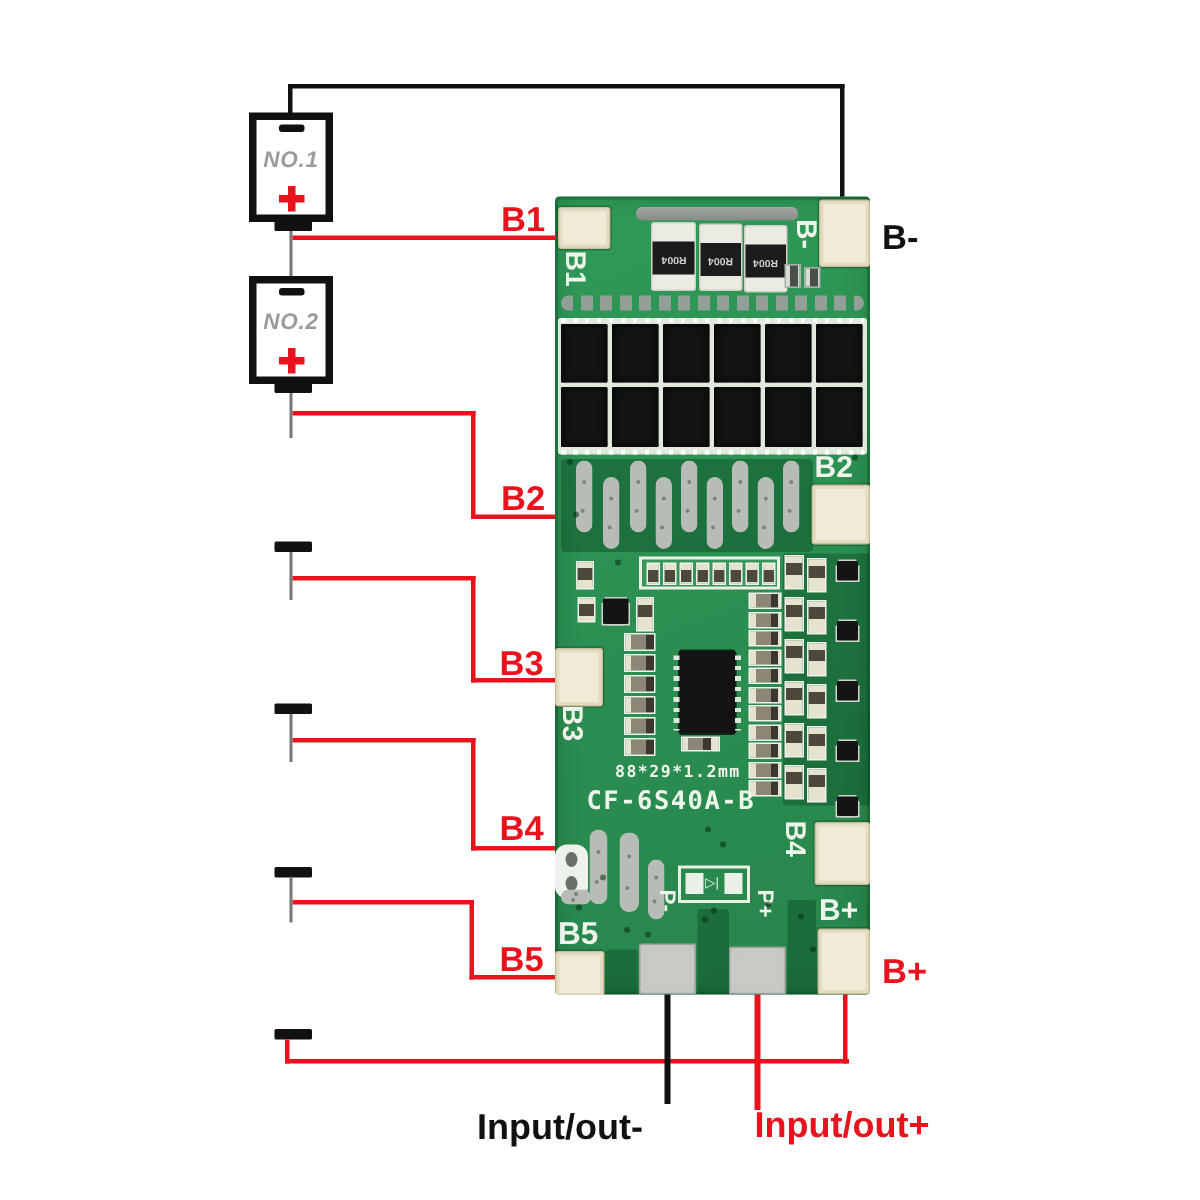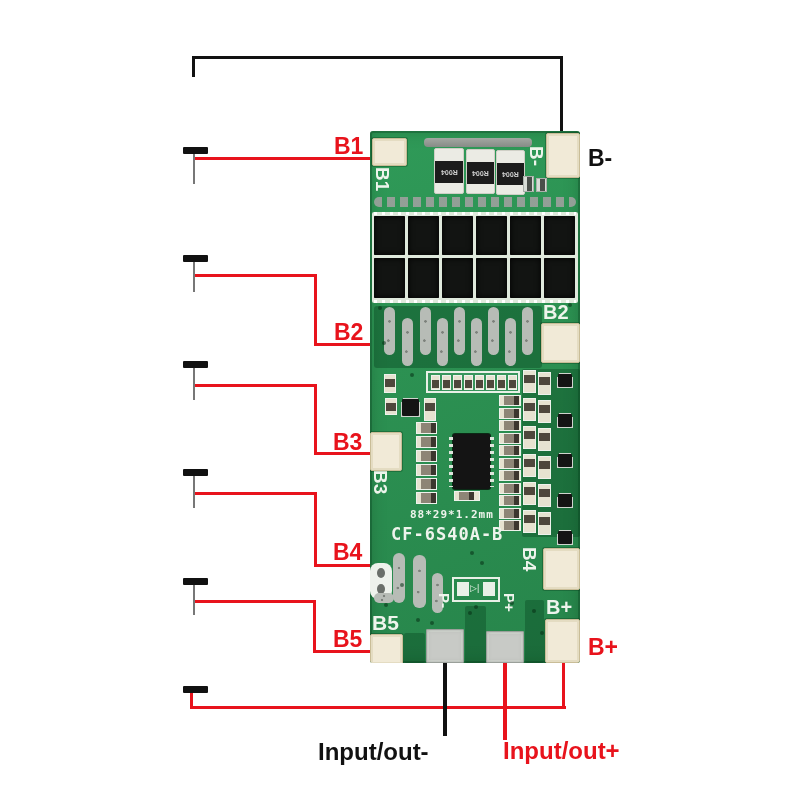--- a/index.html
+++ b/index.html
@@ -72,20 +72,30 @@
   .hole{background:#6a6f6a;border-radius:50%;}
   .diodebox{border:2px solid #e9f0e7;}
   .diodebox .sq{position:absolute;top:3px;width:12px;height:14px;background:#e9f0e7;}
   .diodebox .dsym{position:absolute;left:16px;top:5px;font-size:9px;color:#e9f0e7;line-height:1;}
 </style>
 </head>
 <body>
 
 <div class="stage">
 
+  <div class="battery" style="top:75px;height:73px;">
+    <span class="bminus"></span>
+    <span class="blabel">NO.1</span>
+    <span class="bplus"></span>
+  </div>
+  <div class="battery" style="top:184px;height:72px;">
+    <span class="bminus"></span>
+    <span class="blabel">NO.2</span>
+    <span class="bplus"></span>
+  </div>
 
   <div class="btab" style="top:147px;"></div>
   <div class="btab" style="top:255px;"></div>
   <div class="btab" style="top:361px;"></div>
   <div class="btab" style="top:469px;"></div>
   <div class="btab" style="top:578px;"></div>
   <div class="btab" style="top:686px;"></div>
 
   <div class="blink" style="top:154px;height:30px;"></div>
   <div class="blink" style="top:262px;height:30px;"></div>

